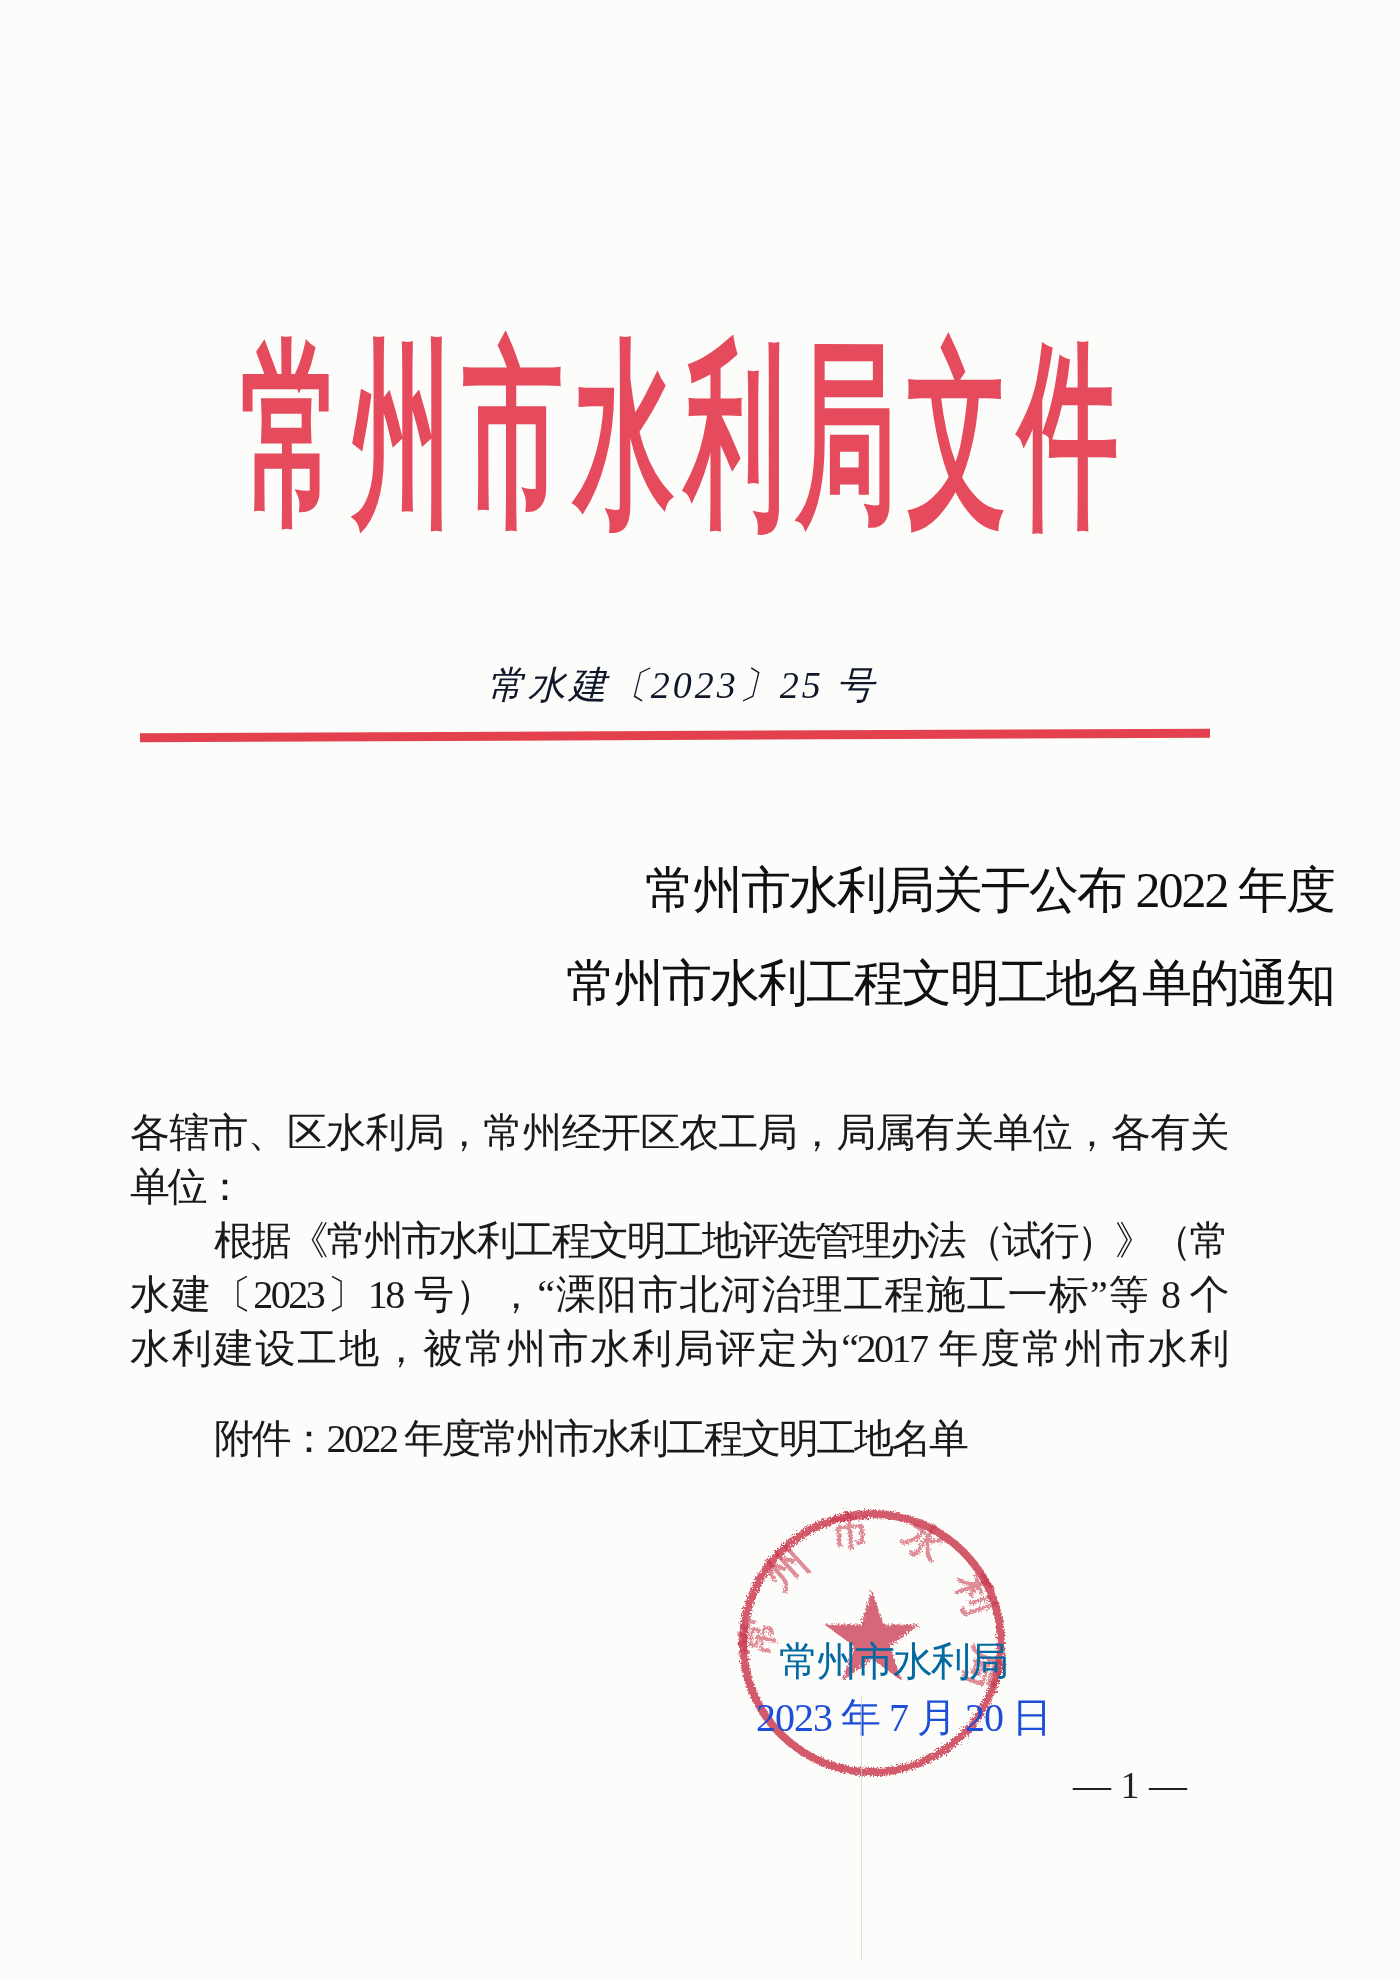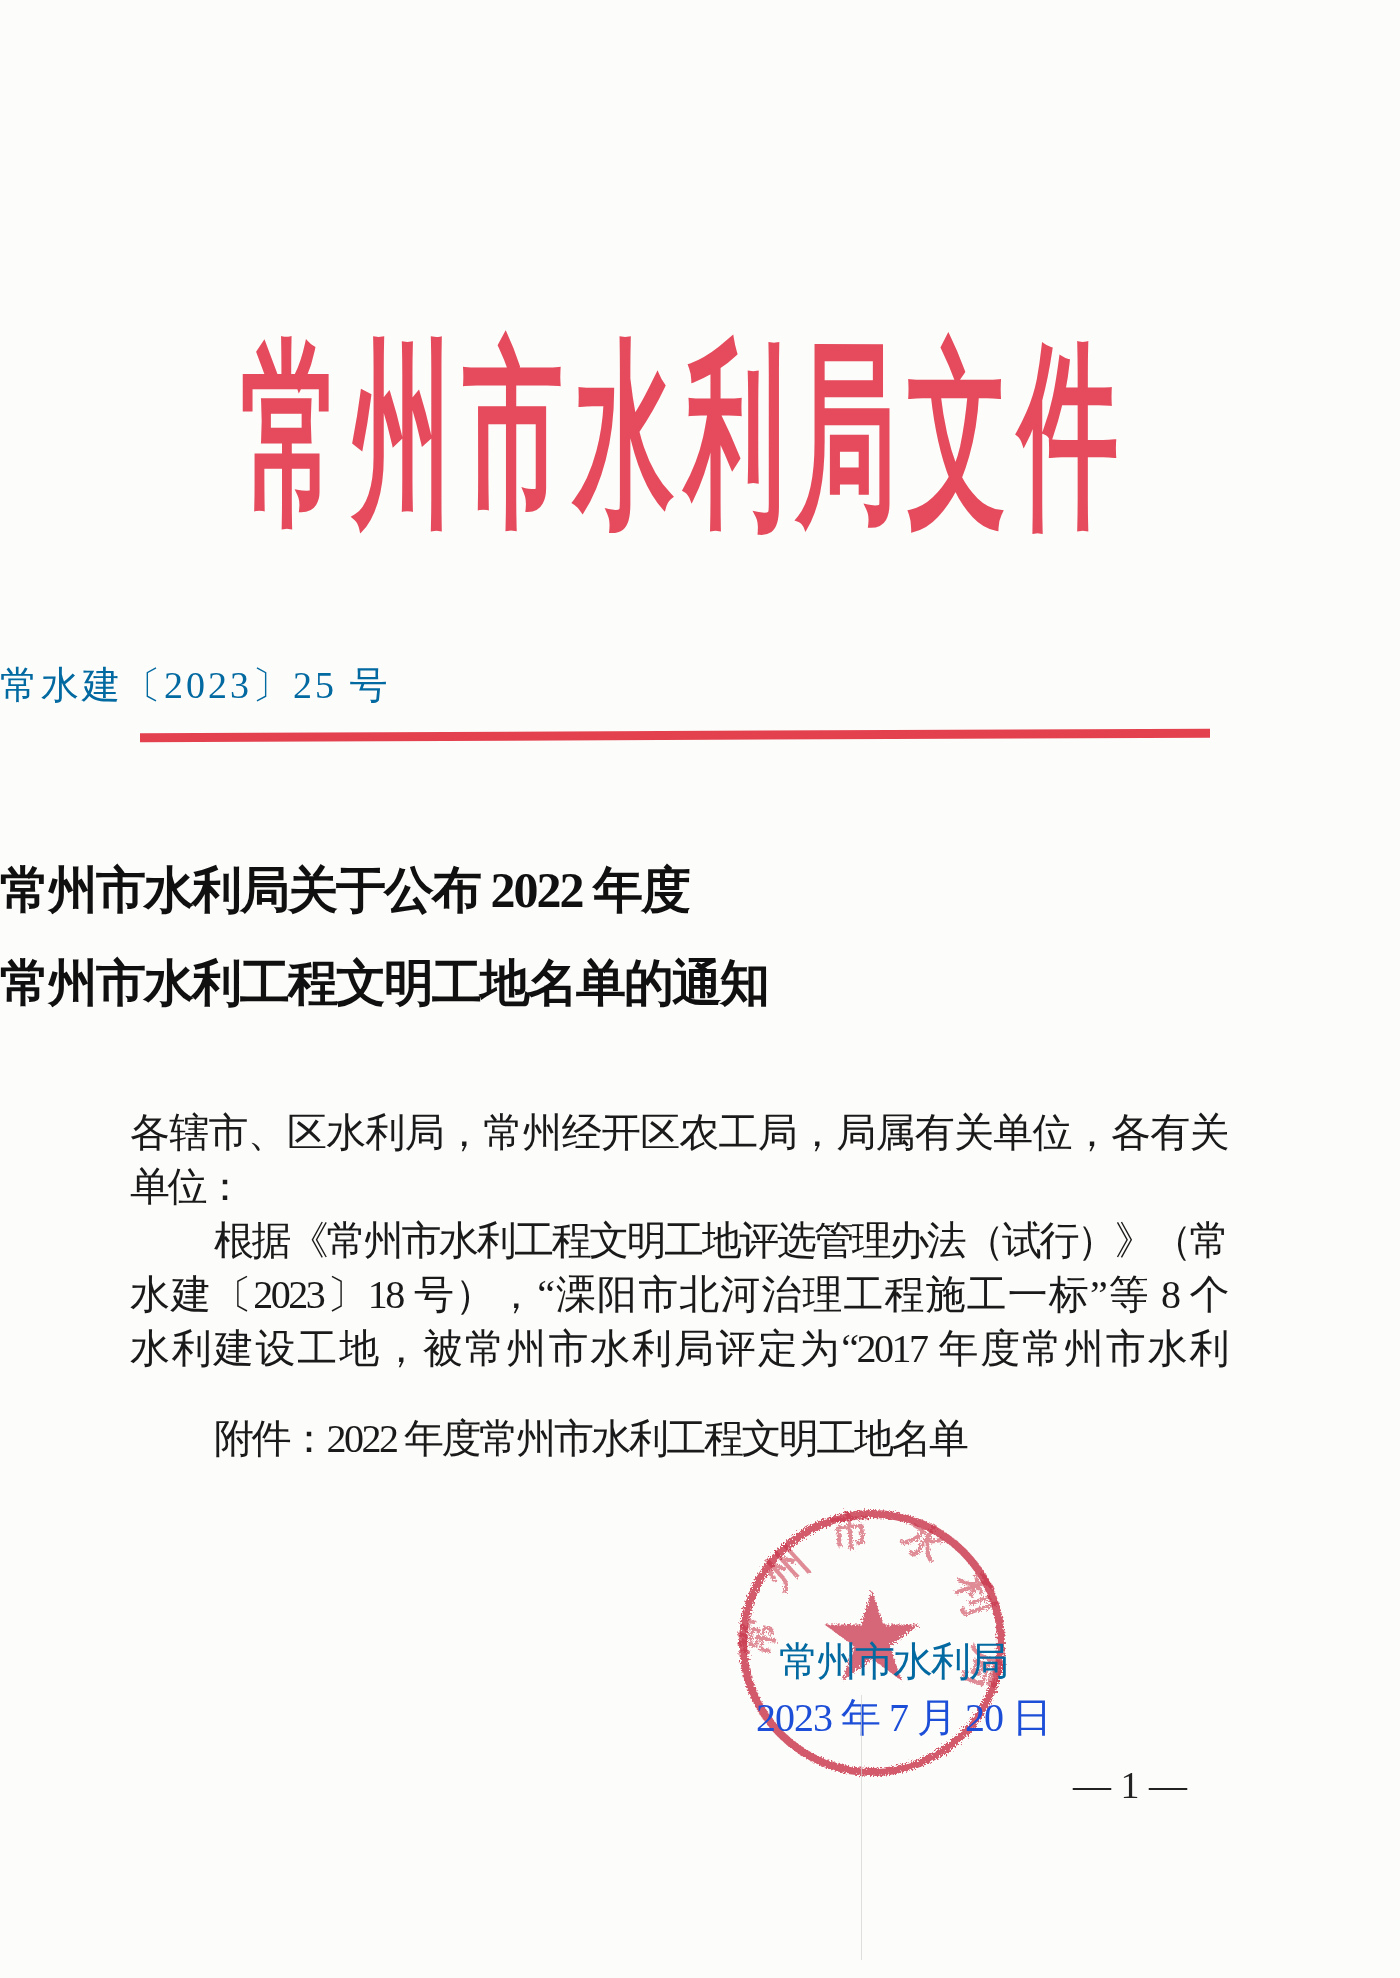--- a/index.html
+++ b/index.html
@@ -17,33 +17,34 @@
     position:absolute;top:338px;left:0;width:1370px;
     text-align:center;
     font-size:100px;font-weight:bold;line-height:1;
     letter-spacing:11px;
     color:#e54b5c;
     transform:scaleY(2.0);transform-origin:top center;
     white-space:nowrap;
   }
   .doc-number{
     position:absolute;top:660px;left:0;width:1364px;
-    text-align:left;
-    font-size:38px;letter-spacing:3px;color:#0369a1;
+    text-align:center;
+    font-size:38px;letter-spacing:3px;color:#0f172a;
     white-space:nowrap;
+    font-style:italic;
   }
   .red-line{
     position:absolute;left:140px;top:731px;width:1070px;height:9px;
     background:#e4414f;
     transform:rotate(-0.25deg);
   }
   .doc-title{
     position:absolute;top:844px;left:0;width:1334px;
-    text-align:left;
-    font-size:50px;font-weight:bold;line-height:93px;
+    text-align:right;
+    font-size:50px;font-weight:normal;line-height:93px;
     letter-spacing:-2px;color:#101010;
     white-space:nowrap;
   }
   .body-text{
     position:absolute;left:130px;top:1106px;width:1097px;
     font-size:40px;line-height:54px;letter-spacing:-2.5px;
     color:#1a1a1a;
   }
   .bl{white-space:nowrap;}
   .bl.j{white-space:normal;text-align:justify;text-align-last:justify;}

